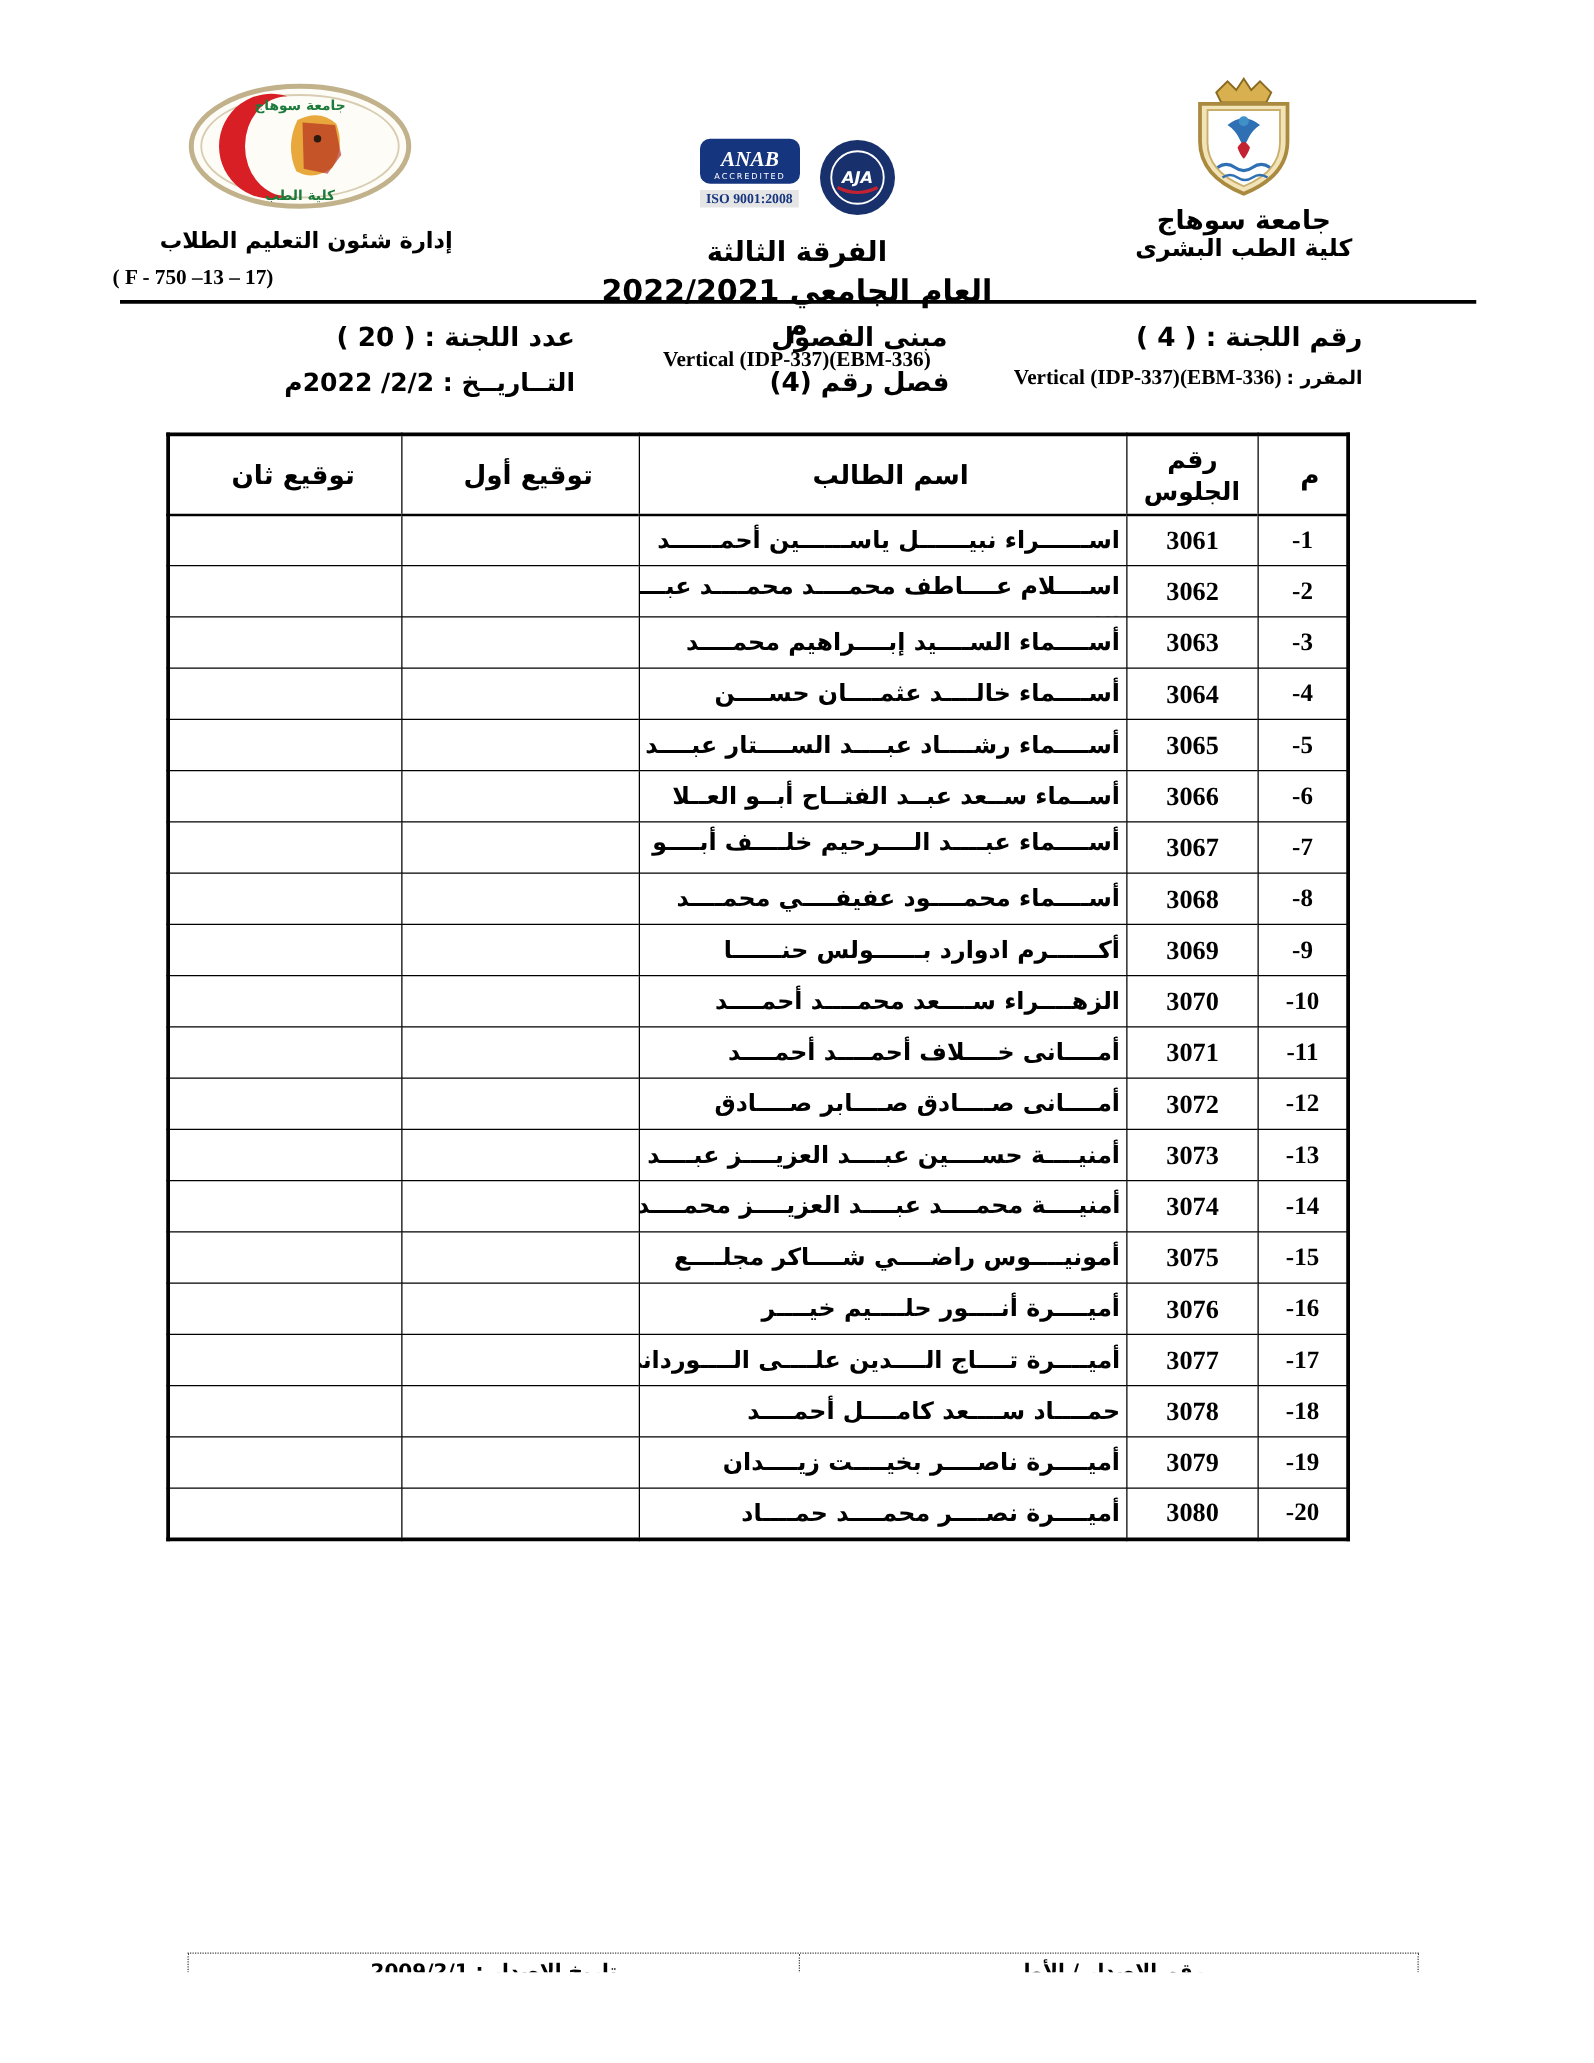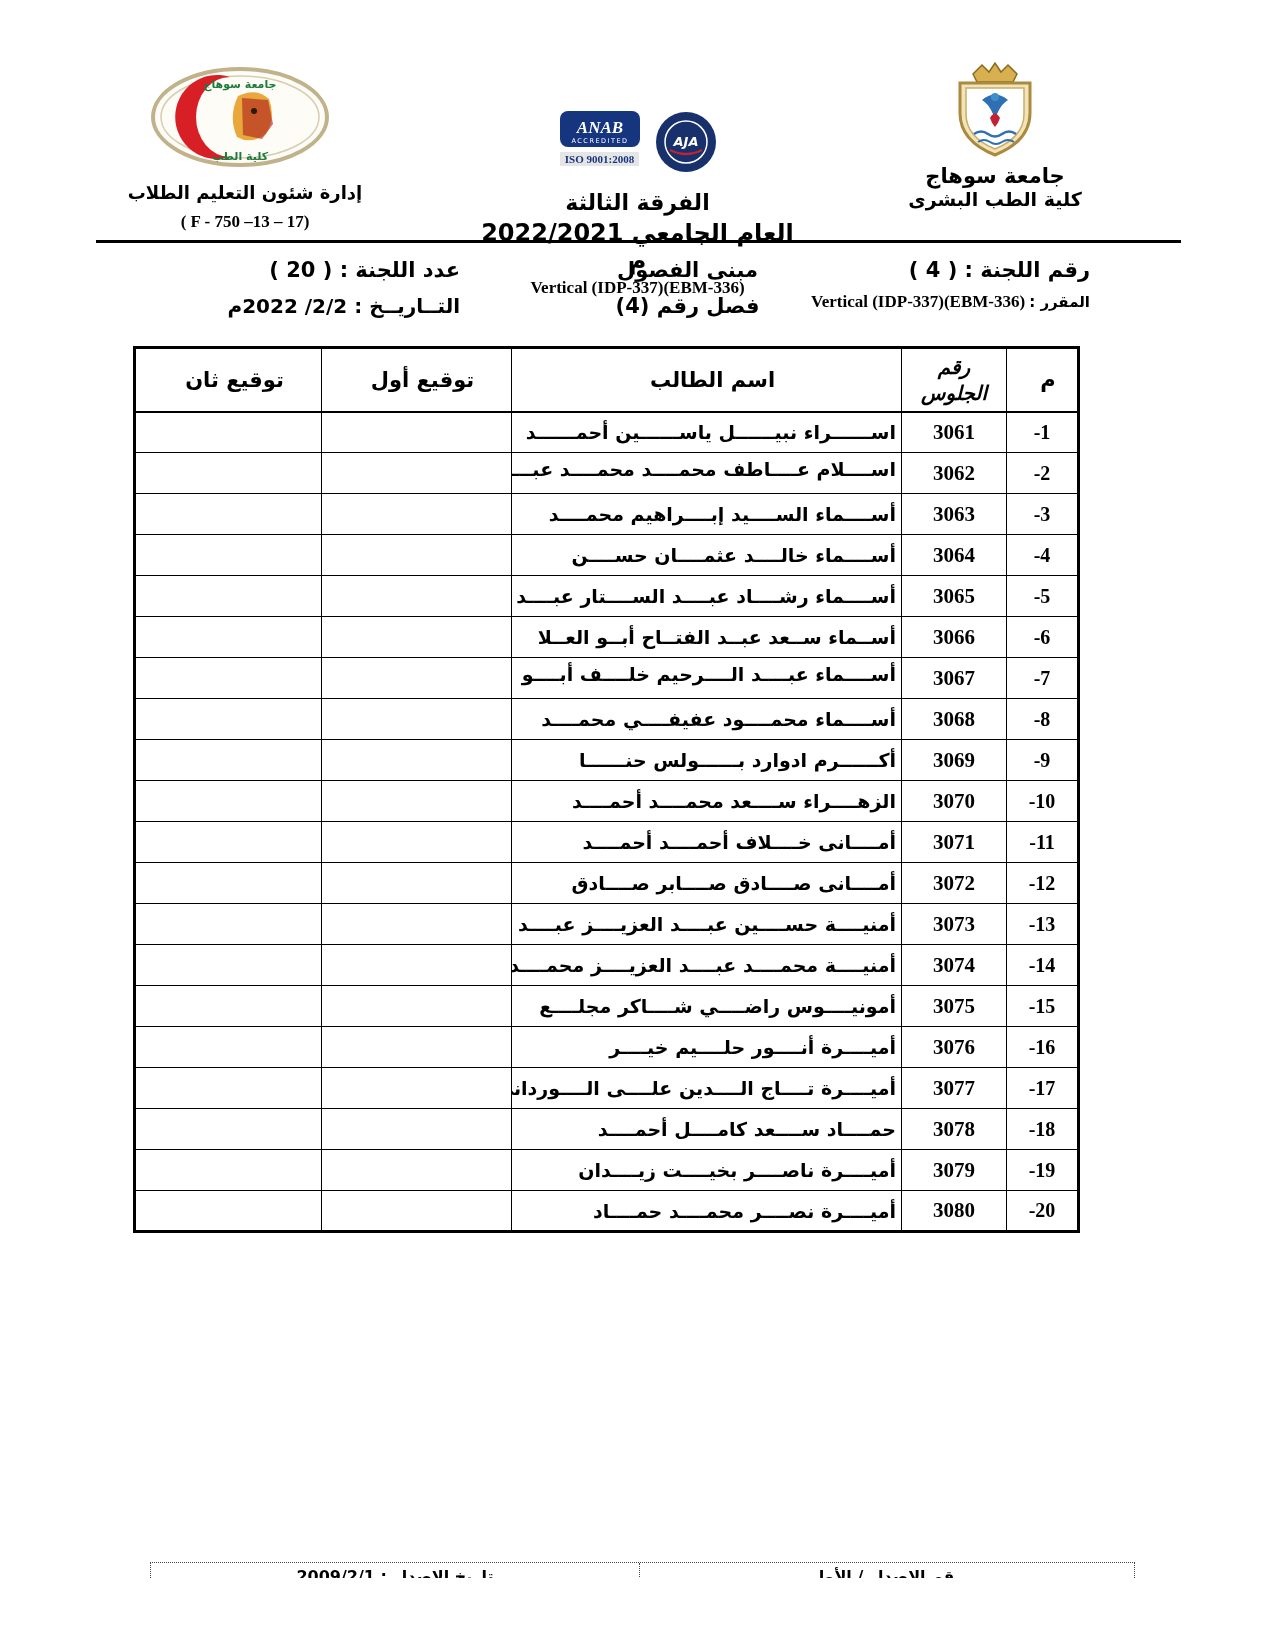--- a/index.html
+++ b/index.html
@@ -3,21 +3,21 @@
 <meta charset="utf-8">
 <style>
   * { margin:0; padding:0; box-sizing:border-box; }
   body { background:#ffffff; font-family:"DejaVu Sans", sans-serif; color:#000; }
   .page { position:relative; width:1275px; height:1578px; background:#fff; margin:0 auto; overflow:hidden;border-radius:10px; }
   .en { font-family:"Liberation Serif", serif; }
 
   
   .logo-faculty { position:absolute; left:150px; top:66px; }
   .dept-line { position:absolute; left:90px; top:182px; width:310px; text-align:center; font-size:18px; font-weight:bold; }
-  .form-code  { position:absolute; left:90px; top:212px; width:310px; text-align:center; font-size:17px; font-weight:bold; direction:ltr; }
+  .form-code  { position:absolute; left:90px; top:212px; width:310px; text-align:left; font-size:17px; font-weight:bold; direction:ltr; }
 
   .center-block { position:absolute; left:470px; top:70px; width:335px; text-align:center;margin-top:40px; }
   .logos-row { display:flex; justify-content:center; align-items:flex-start; gap:12px; height:78px; }
   .anab-wrap { display:flex; flex-direction:column; align-items:center; }
   .iso-line { font-size:11px; color:#16357f; background:#e5e5e5; padding:1px 5px; margin-top:2px; font-weight:bold; }
   .grade { font-size:22px; font-weight:bold; margin-top:2px; }
   .year  { font-size:24px; font-weight:bold; margin-top:4px; direction:rtl; }
   .course-top { font-size:17px; font-weight:bold; margin-top:3px; }
 
   .uni-block { position:absolute; left:890px; top:58px; width:210px; text-align:center; }
@@ -38,21 +38,21 @@
   .info-left { position:absolute; left:220px; top:258px; width:240px; direction:rtl; text-align:right; }
   .info-left .l1 { font-size:21px; font-weight:bold; }
   .info-left .l2 { font-size:20px; font-weight:bold; margin-top:12px; }
 
   
   table.roster { position:absolute; left:133px; top:346px; width:944px;
                  border-collapse:collapse; table-layout:fixed; direction:rtl;
                  border:3px solid #000; }
   .roster th, .roster td { border:1px solid #000; }
   .roster thead th { height:64px; font-weight:bold; font-size:21px; border-bottom:2px solid #000; vertical-align:middle;padding-left:12px; }
-  .roster thead th.seat-h { font-size:20px; line-height:26px; padding:0 14px;font-style:italic; }
+  .roster thead th.seat-h { font-size:20px; line-height:26px; padding:0 14px; }
   .roster tbody td { height:41px; vertical-align:middle; }
   td.c-no   { text-align:center; direction:ltr; font-family:"Liberation Serif", serif; font-weight:bold; font-size:20px; }
   td.c-seat { text-align:center; font-family:"Liberation Serif", serif; font-weight:bold; font-size:21px; }
   td.c-name { text-align:right; padding-right:5px; }
   .nm { max-height:40px; overflow:hidden; line-height:32px; font-weight:bold; font-size:19px; white-space:nowrap; }
 
   
   .f-row { position:absolute; left:150px; top:1562px; width:985px; height:28px;
            display:flex; direction:rtl; border:1px dotted #444; }
   .f-cell { display:flex; align-items:center; justify-content:center; font-weight:bold; font-size:16px; }

